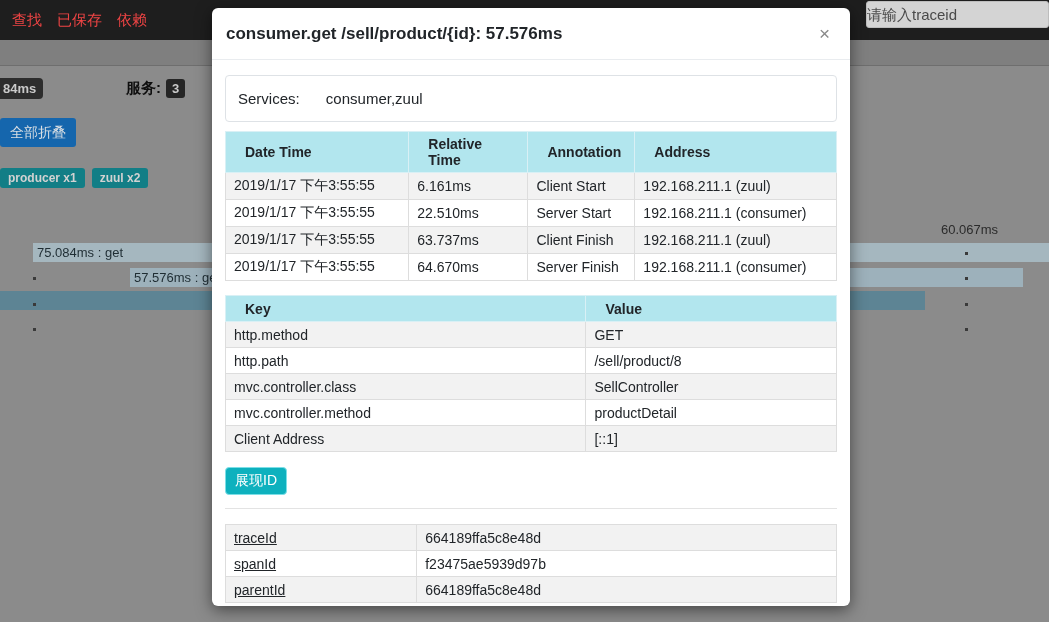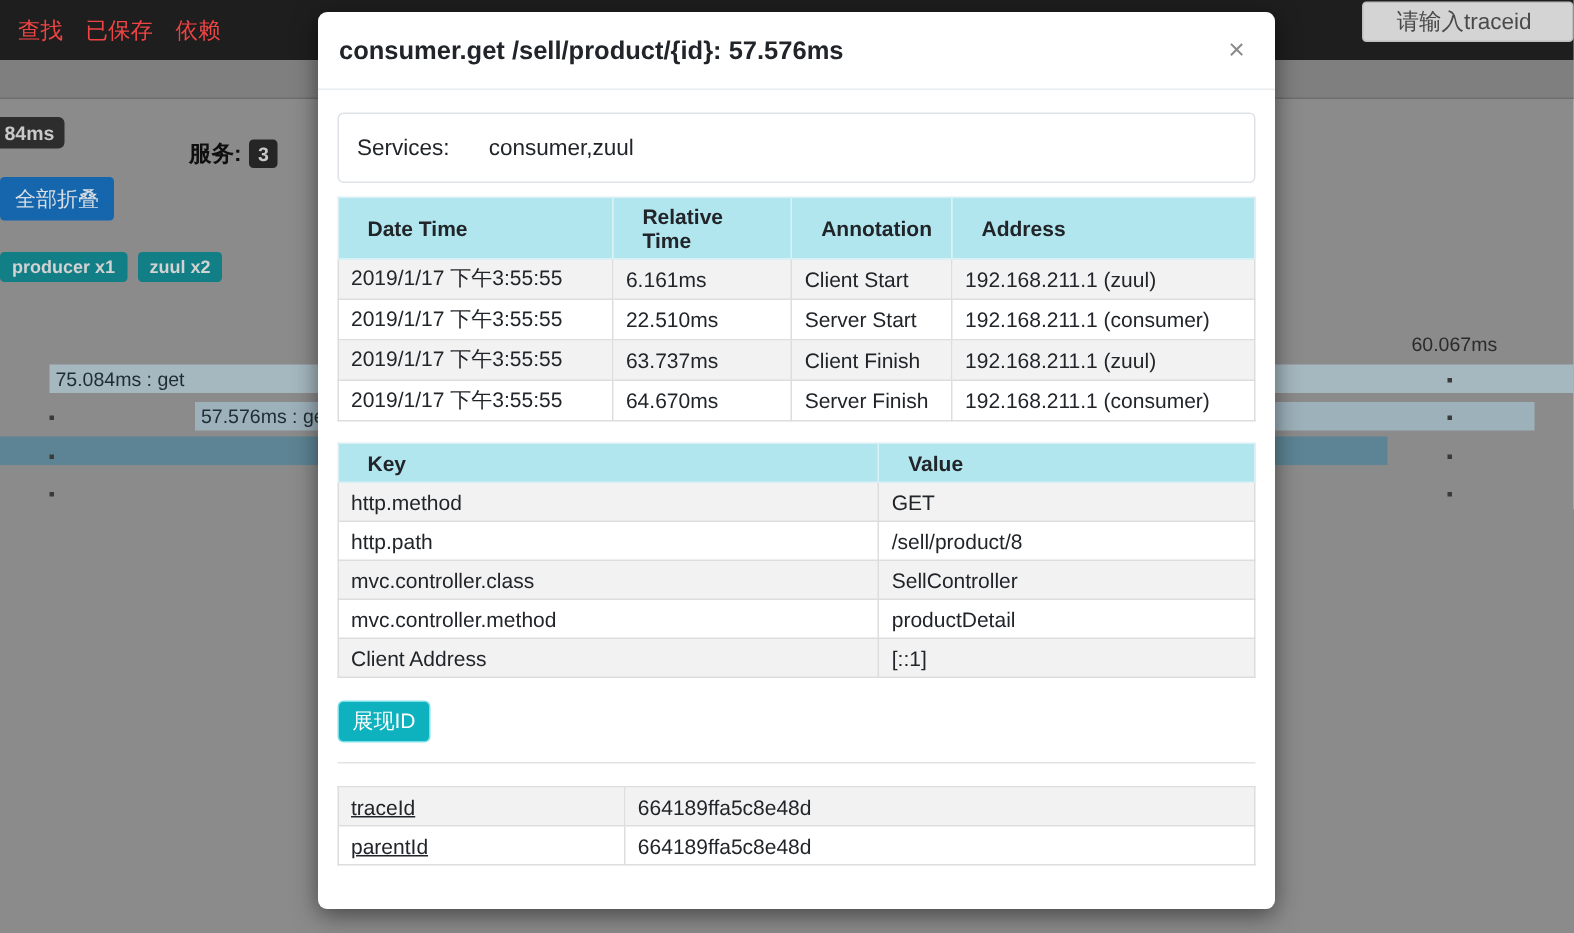--- a/index.html
+++ b/index.html
@@ -3,31 +3,31 @@
 <meta charset="utf-8">
 <style>
   * { margin:0; padding:0; box-sizing:border-box; }
   html,body { width:1049px; height:622px; overflow:hidden;
     font-family:"Liberation Sans","DejaVu Sans",sans-serif; background:#8b8b8b; }
 
   
   .navbar { position:absolute; left:0; top:0; width:1049px; height:40px;
     background:#1e1e1e; display:flex; align-items:center; gap:15px; padding-left:12px; z-index:1; }
   .nav-item { color:#ef4444; font-size:15px; cursor:pointer; }
-  .trace-input { position:absolute; right:0; top:1px; width:141px; height:27px; z-index:2;
+  .trace-input { position:absolute; right:0; top:1px; width:183px; height:27px; z-index:2;
     background:#d4d4d4; border:1px solid #bdbdbd; border-radius:3px; font-size:15px;
-    padding:0 22px; color:#3d3d3d; font-family:inherit; }
+    padding:0 0; color:#3d3d3d; font-family:inherit; }
   .trace-input::placeholder { color:#4a4a4a; opacity:1; }
 
   .subbar { position:absolute; left:0; top:40px; width:1049px; height:26px;
     background:#7f7f7f; border-bottom:1px solid #6e6e6e; z-index:1; }
 
   .dur-badge { position:absolute; left:-4px; top:78px; background:#2d2d2d; color:#c9c9c9;
     font-size:13px; font-weight:bold; padding:3px 7px; border-radius:4px; z-index:1; }
-  .svc-wrap { position:absolute; left:126px; top:93px; z-index:1; display:flex; align-items:center; gap:5px; }
+  .svc-wrap { position:absolute; left:126px; top:79px; z-index:1; display:flex; align-items:center; gap:5px; }
   .svc-label { color:#0f0f0f; font-size:15px; font-weight:bold; }
   .svc-count { background:#252525; color:#c9c9c9; font-size:13px; font-weight:bold;
     padding:2px 6px; border-radius:3px; }
   .collapse-btn { position:absolute; left:0; top:118px; height:29px; padding:0 10px; z-index:1;
     background:#1566ad; color:#d8dee3; border:none; border-radius:3px; font-size:14px; cursor:pointer; }
   .tag-row { position:absolute; left:0; top:168px; display:flex; gap:7px; z-index:1; }
   .svc-tag { background:#127e86; color:#d2d2d2; font-size:12px; font-weight:bold;
     padding:3px 8px; border-radius:3px; cursor:pointer; }
 
   .tick-label { position:absolute; left:941px; top:222px; font-size:13px; color:#2b2b2b; z-index:1; }
@@ -187,20 +187,24 @@
 
     <hr class="divider">
 
     <table class="tbl-ids">
       <tbody>
           <tr>
             <td>traceId</td>
             <td>664189ffa5c8e48d</td>
           </tr>
           <tr>
+            <td>spanId</td>
+            <td>f23475ae5939d97b</td>
+          </tr>
+          <tr>
             <td>parentId</td>
             <td>664189ffa5c8e48d</td>
           </tr>
         </tbody>
     </table>
 
   </div>
 </div>
 
 </body></html>

